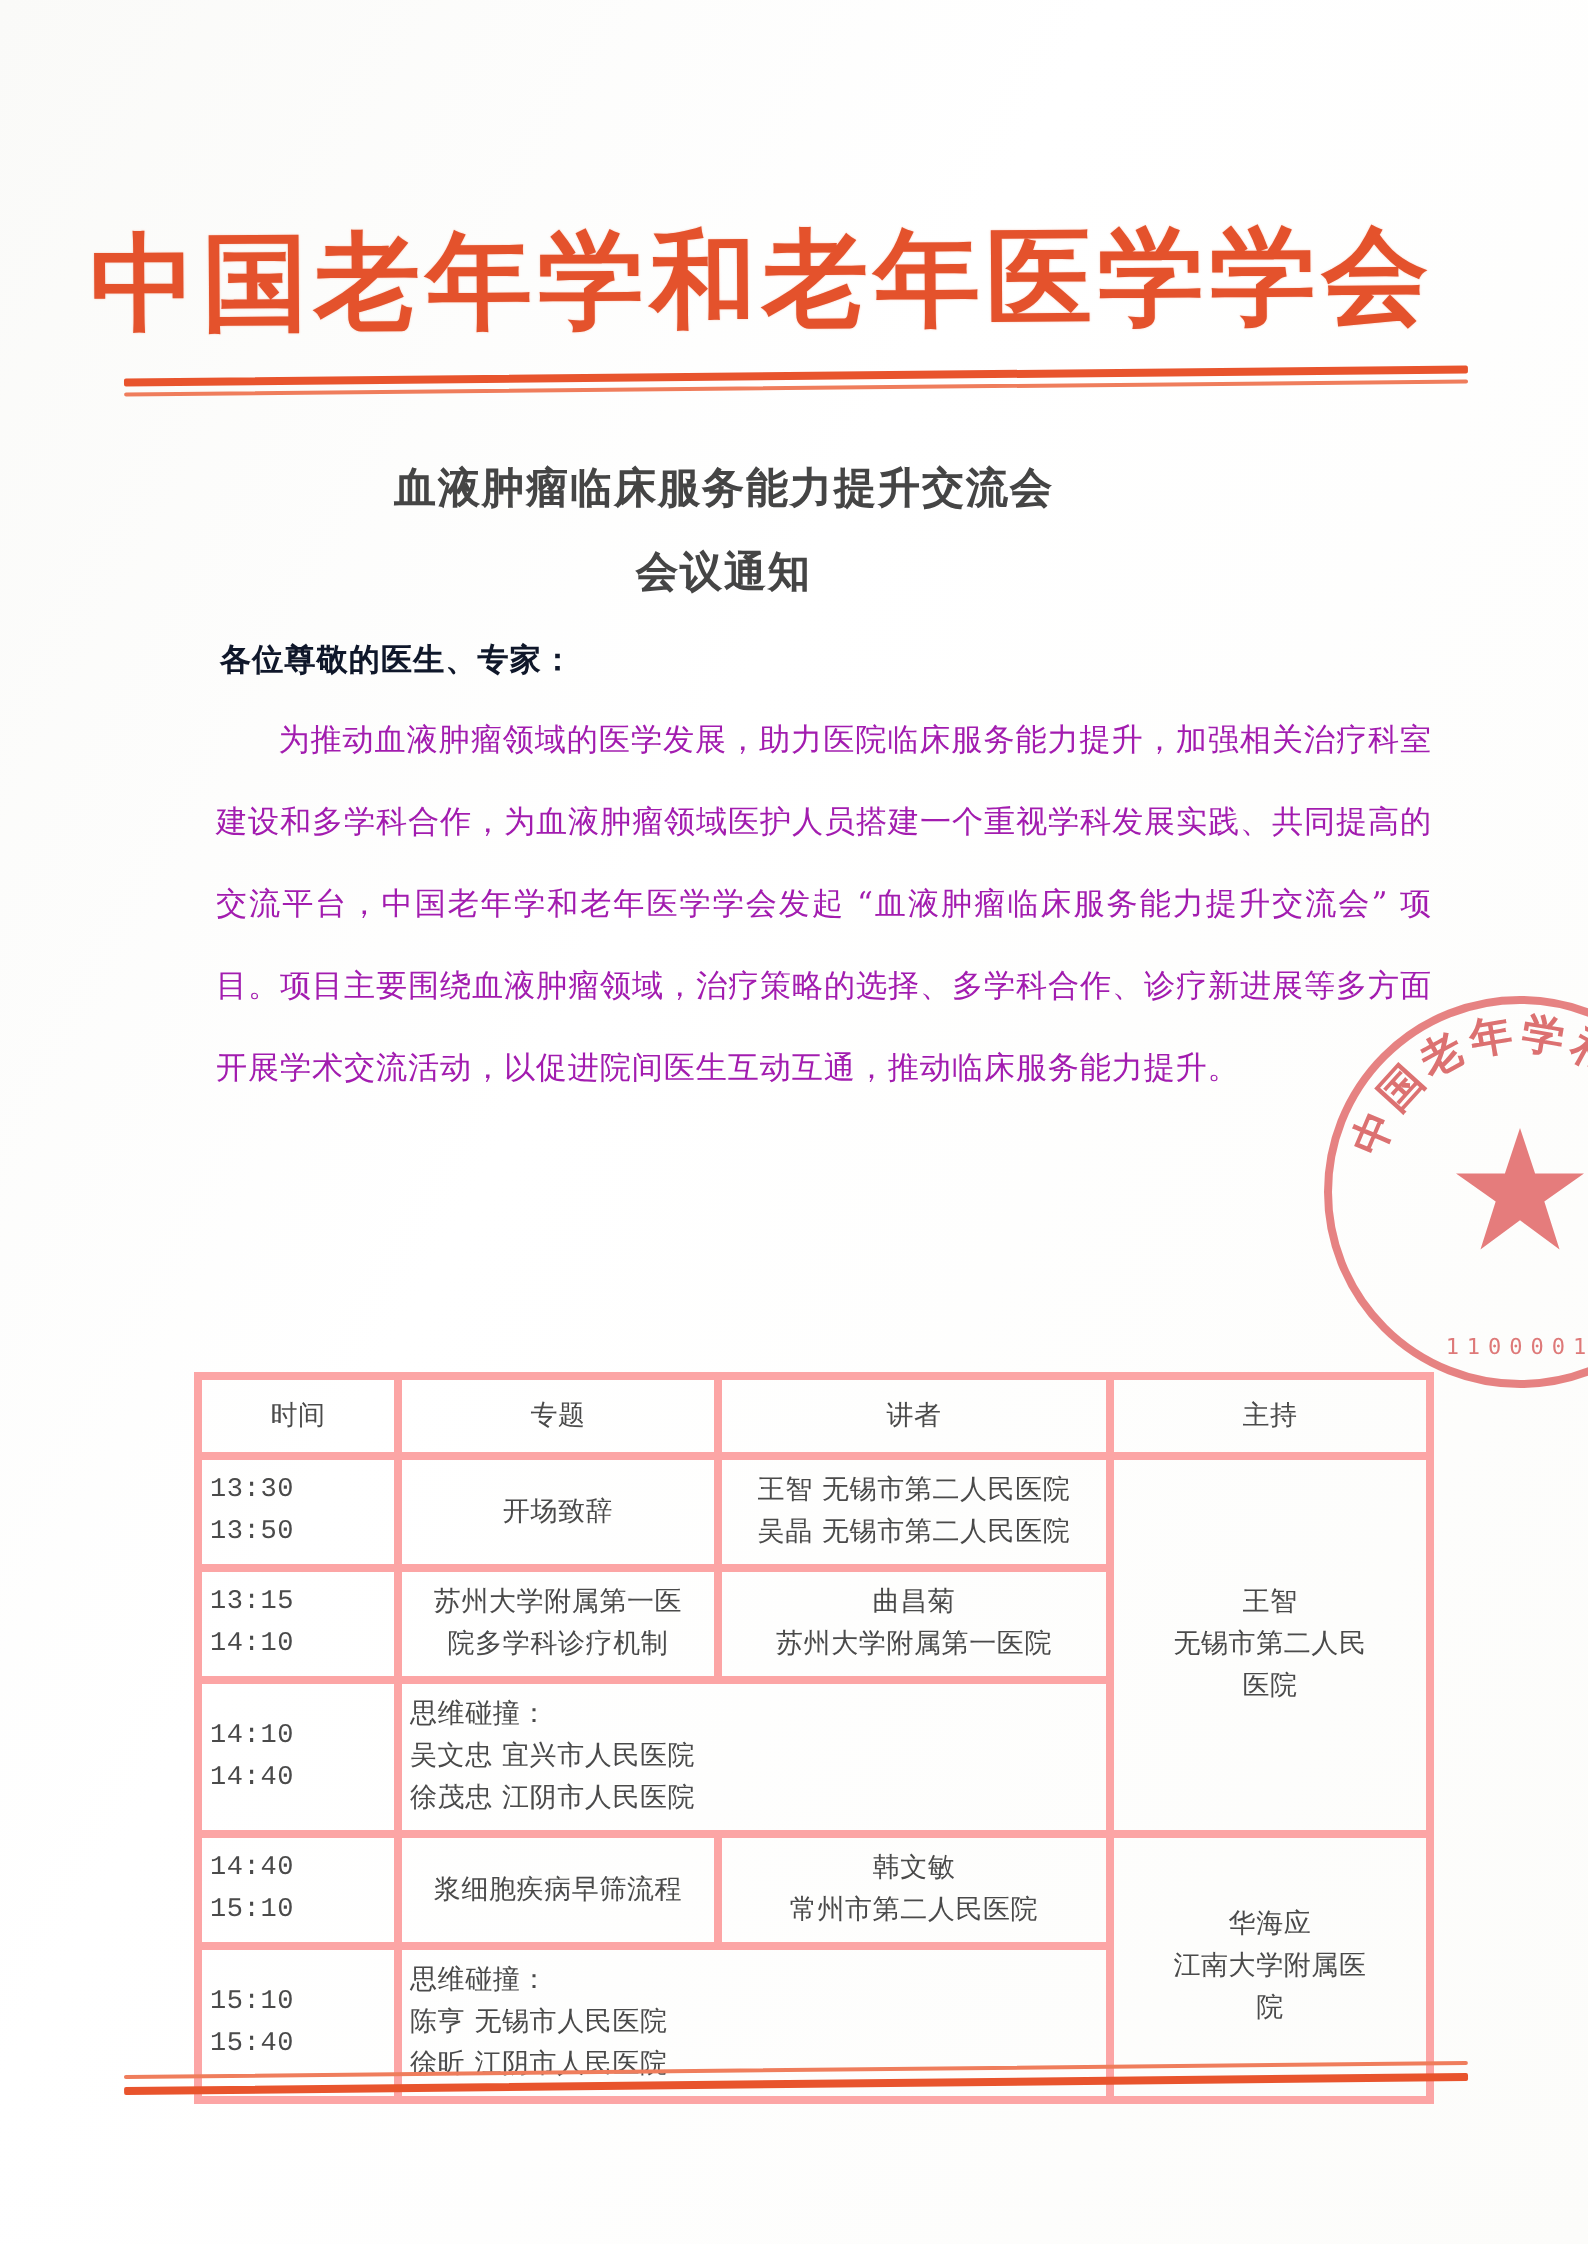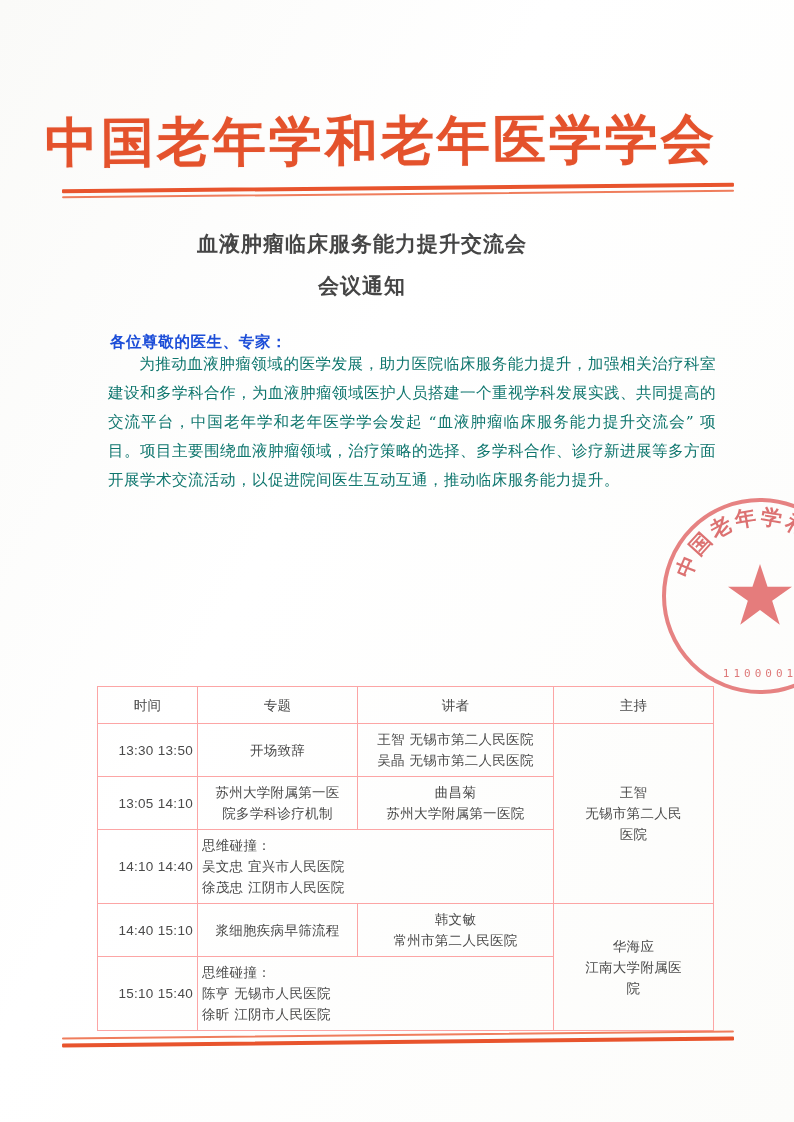--- a/index.html
+++ b/index.html
@@ -74,37 +74,37 @@
     font-size: 21px;
     letter-spacing: 1px;
     color: #454545;
   }
   .doc-title.line1 { top: 230px; }
   .doc-title.line2 { top: 272px; }
 
   
   .salutation {
     position: absolute;
-    top: 332px;
+    top: 320px;
     left: 110px;
     font-weight: bold;
     font-size: 15.5px;
     letter-spacing: 0.6px;
-    color: #1d4ed8;
+    color: #0f172a;
   }
   .para {
     position: absolute;
     left: 108px;
     width: 608px;
     font-size: 15.6px;
-    line-height: 29px;
+    line-height: 41px;
     text-align: justify;
     text-indent: 2em;
     letter-spacing: 0.4px;
-    color: #0f766e;
+    color: #a21caf;
   }
   .para.p1 { top: 350px; }
   .para.p2 { top: 536px; }
   .agenda-label {
     position: absolute;
     top: 658px;
     left: 108px;
     font-size: 15.6px;
     text-indent: 2em;
     letter-spacing: 0.5px;
@@ -117,35 +117,35 @@
     position: absolute;
     top: 686px;
     left: 97px;
     width: 616px;
     border-collapse: collapse;
     table-layout: fixed;
     font-size: 13.5px;
     color: #4a4a4a;
   }
   .agenda-table td, .agenda-table th {
-    border: 1px solid #fca5a5;
+    border: 4px solid #fca5a5;
     padding: 5px 4px;
     vertical-align: middle;
     font-weight: normal;
     letter-spacing: 0.3px;
     line-height: 21px;
   }
   .agenda-table th { text-align: center; height: 26px; }
   .col-time   { width: 100px; }
   .col-topic  { width: 160px; }
   .col-speaker{ width: 196px; }
   .col-host   { width: 160px; }
   .c-center { text-align: center; }
   .c-left   { text-align: left; padding-left: 12px; margin-top: 36px; }
-  .t-time   { text-align: right; font-family: Liberation Sans, sans-serif; letter-spacing: 0px; }
+  .t-time   { text-align: left; font-family: Liberation Mono, monospace; letter-spacing: 0px; }
 
   
   .seal {
     position: absolute;
     top: 498px;
     left: 662px;
     width: 196px;
     height: 196px;
     pointer-events: none;
   }
@@ -227,21 +227,21 @@
     <tbody>
 
       <tr>
         <td class="t-time">13:30 13:50</td>
         <td class="c-center">开场致辞</td>
         <td class="c-center">王智  无锡市第二人民医院<br>吴晶  无锡市第二人民医院</td>
         <td class="c-center" rowspan="3">王智<br>无锡市第二人民<br>医院</td>
       </tr>
 
       <tr>
-        <td class="t-time">13:05 14:10</td>
+        <td class="t-time">13:15 14:10</td>
         <td class="c-center">苏州大学附属第一医<br>院多学科诊疗机制</td>
         <td class="c-center">曲昌菊<br>苏州大学附属第一医院</td>
       </tr>
 
       <tr>
         <td class="t-time">14:10 14:40</td>
         <td class="c-left" colspan="2">思维碰撞：<br>吴文忠  宜兴市人民医院<br>徐茂忠  江阴市人民医院</td>
       </tr>
 
       <tr>

